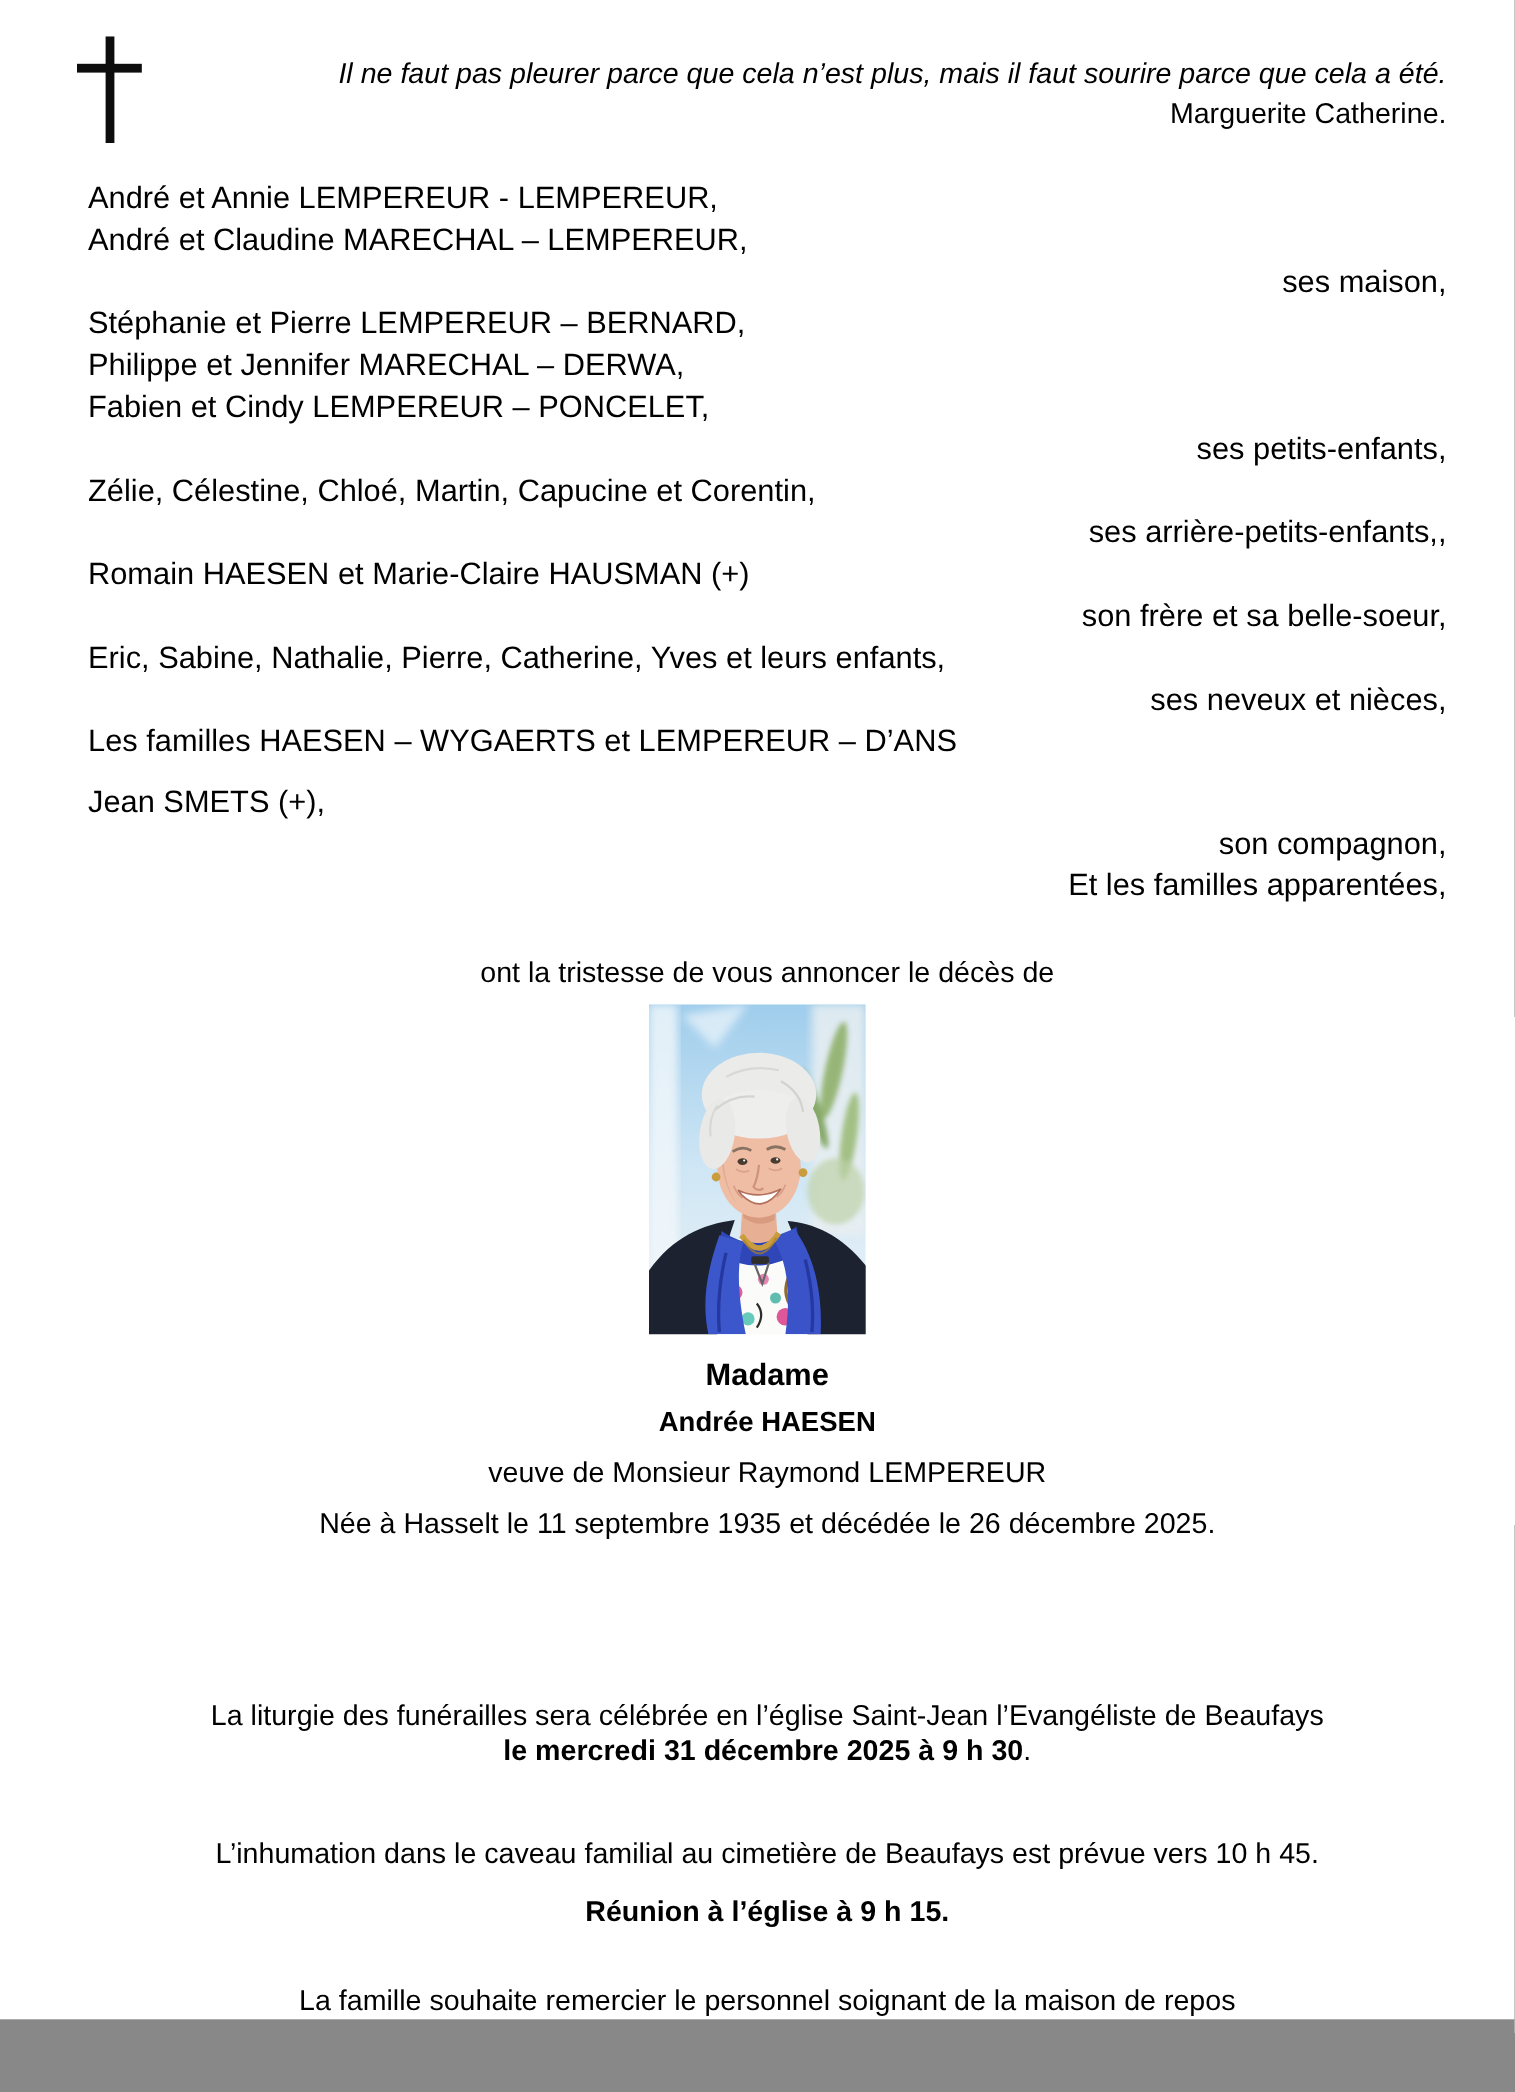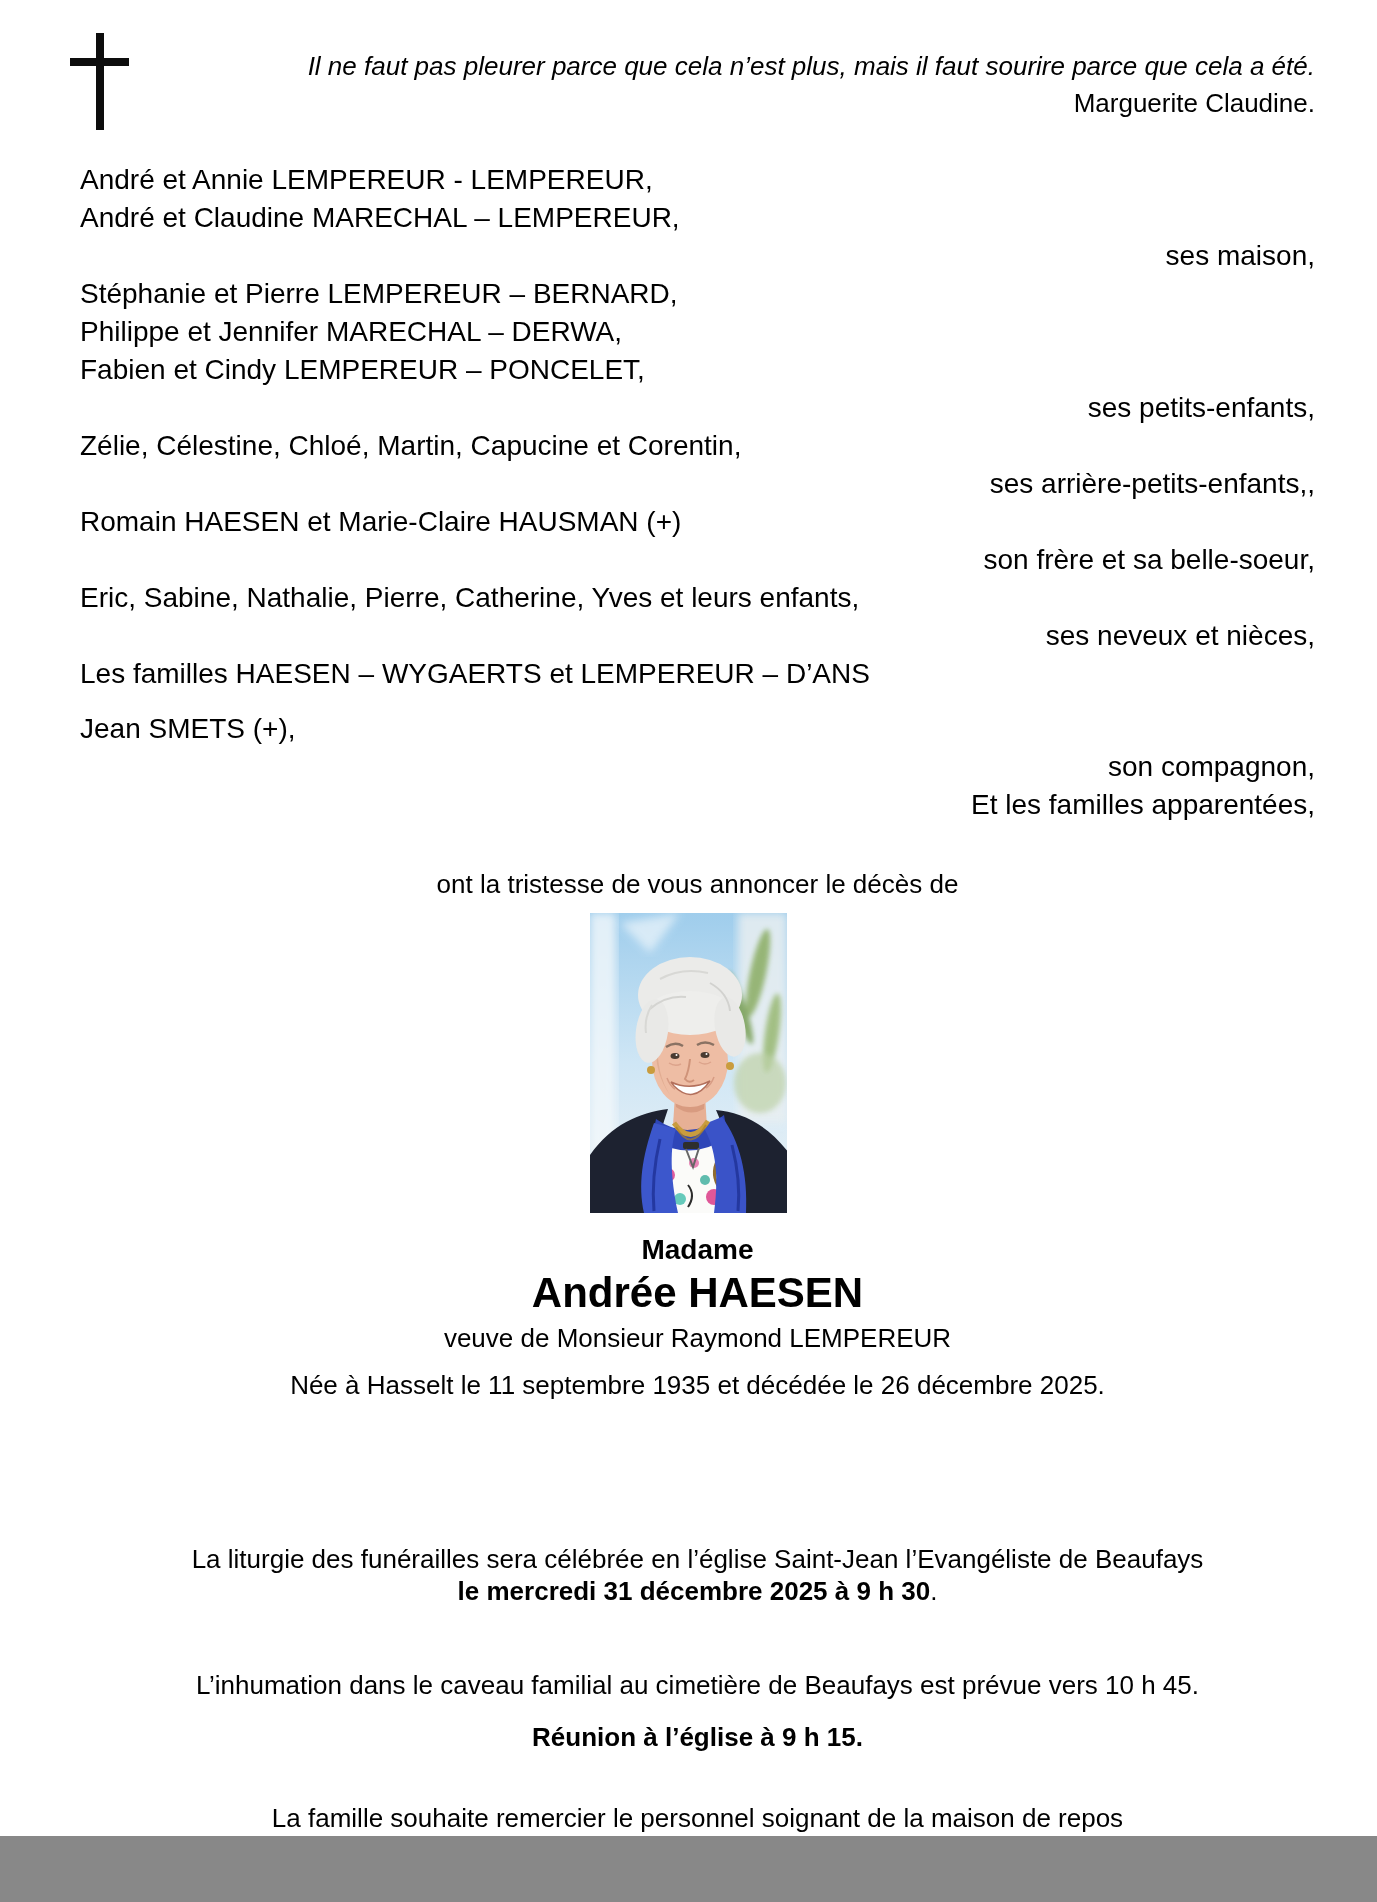--- a/index.html
+++ b/index.html
@@ -21,21 +21,21 @@
   
   .family { position:absolute; left:80px; right:62px; top:161px; font-size:28px; }
   .fl { height:38px; line-height:38px; white-space:nowrap; }
   .fl.right { text-align:right; }
   .fl.gap { margin-top:17px; }
   
   .cblock { position:absolute; left:80px; right:62px; text-align:center; font-size:26px; line-height:32px; }
   .announce { top:865px; line-height:38px; }
   .portrait-wrap { position:absolute; left:590px; top:913px; width:197px; height:300px; }
   .madame { top:1231px; font-weight:bold; font-size:28px; line-height:38px; }
-  .dname  { top:1270px; font-weight:bold; font-size:42px; line-height:46px; }
+  .dname  { top:1270px; font-weight:bold; font-size:25px; line-height:46px; }
   .veuve  { top:1322px; }
   .nee    { top:1369px; }
   .reception { top:1424px; }
   .liturgy   { top:1543px; }
   .burial    { top:1669px; }
   .meeting   { top:1721px; font-weight:bold; }
   .thanks    { top:1802px; }
   .b { font-weight:bold; }
 </style>
 </head>
@@ -43,21 +43,21 @@
 
 <div class="page">
 
   <svg class="cross" width="59" height="97" viewBox="0 0 59 97">
     <rect x="26" y="0" width="8" height="97" fill="#0d0d0d"></rect>
     <rect x="0" y="25" width="59" height="8" fill="#0d0d0d"></rect>
   </svg>
 
   <div class="quote-block">
     <div class="quote-line">Il ne faut pas pleurer parce que cela n’est plus, mais il faut sourire parce que cela a été.</div>
-    <div class="quote-attrib">Marguerite Claudine.</div>
+    <div class="quote-attrib">Marguerite Catherine.</div>
   </div>
 
   <div class="family">
     <div class="fl left">André et Annie LEMPEREUR - LEMPEREUR,</div>
     <div class="fl left">André et Claudine MARECHAL – LEMPEREUR,</div>
     <div class="fl right">ses maison,</div>
     <div class="fl left">Stéphanie et Pierre LEMPEREUR – BERNARD,</div>
     <div class="fl left">Philippe et Jennifer MARECHAL – DERWA,</div>
     <div class="fl left">Fabien et Cindy LEMPEREUR – PONCELET,</div>
     <div class="fl right">ses petits-enfants,</div>

